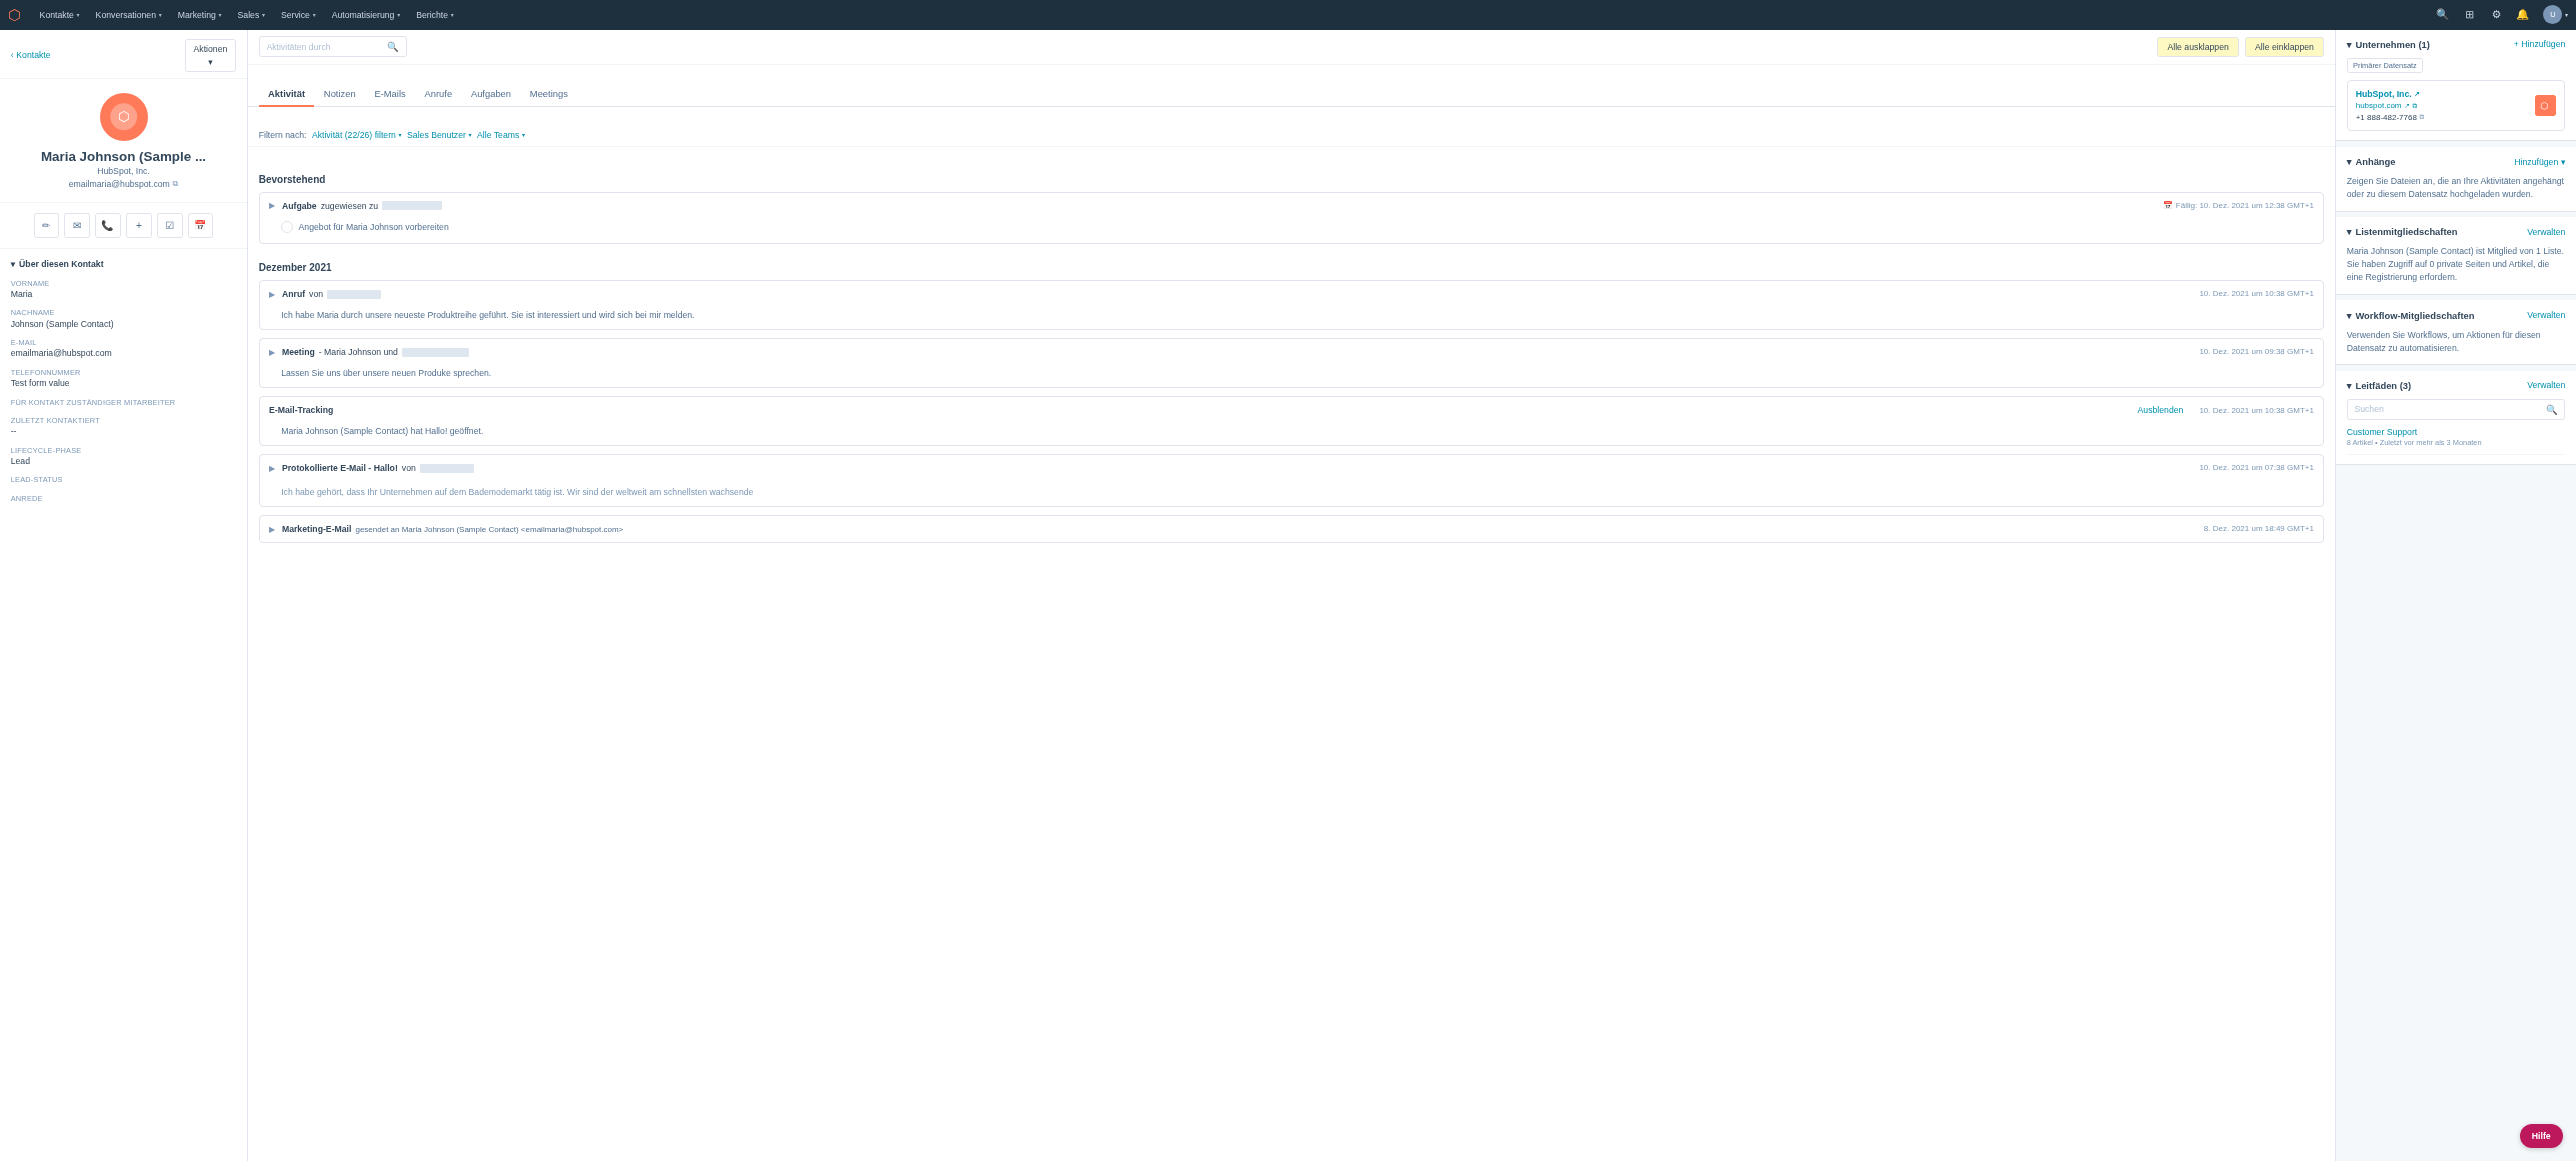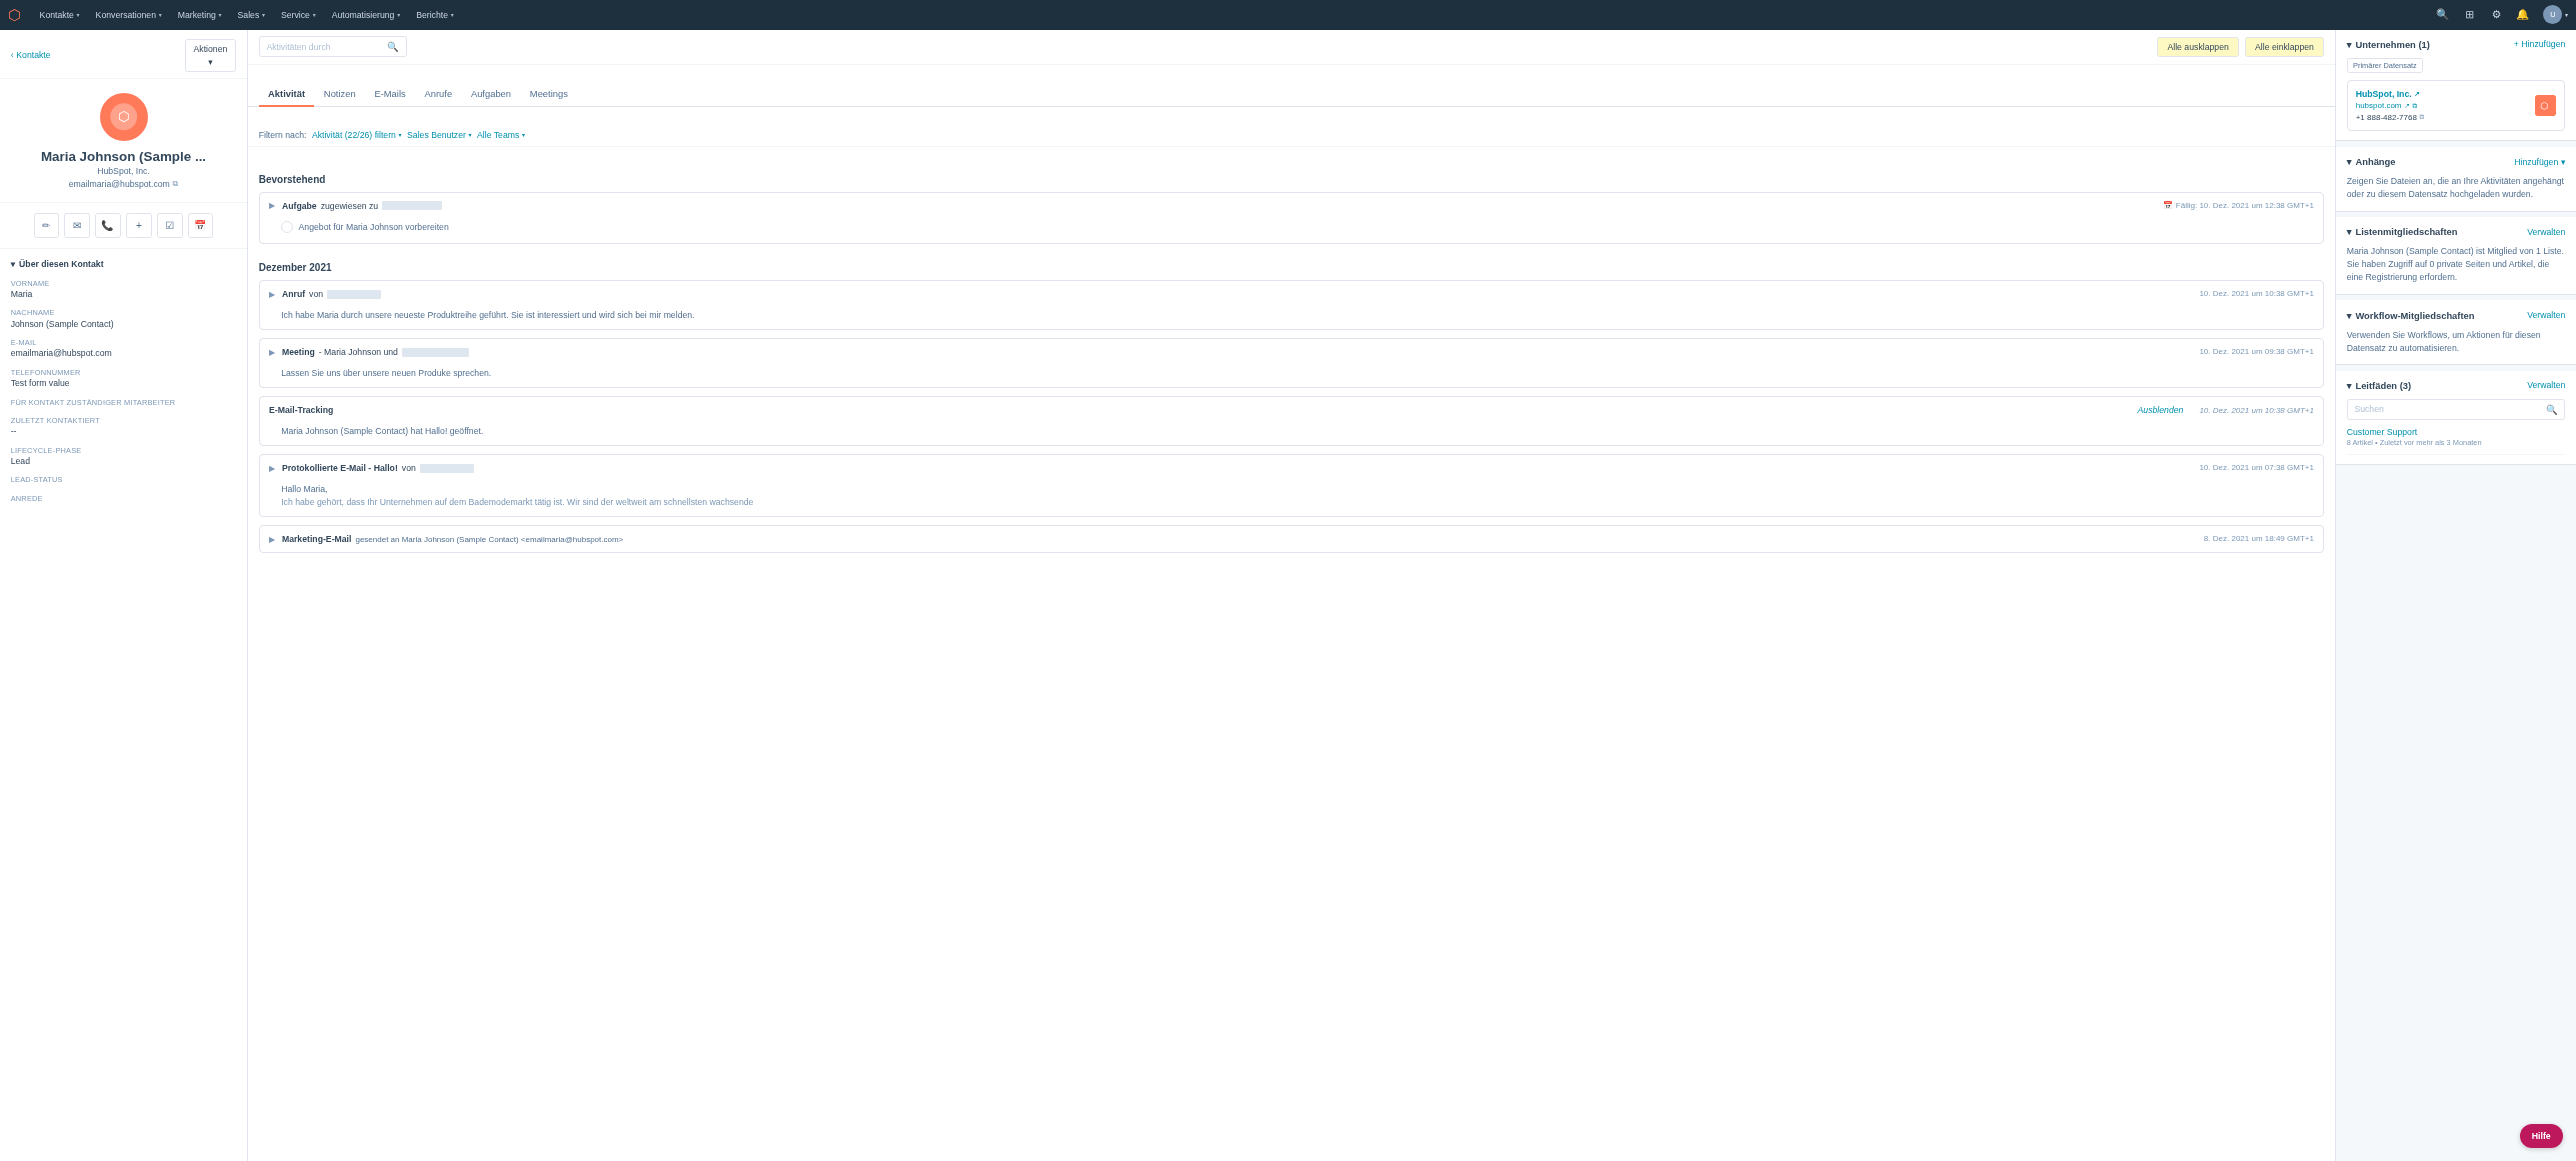--- a/index.html
+++ b/index.html
@@ -348,40 +348,39 @@
           <span class="activity-timestamp">10. Dez. 2021 um 09:38 GMT+1</span>
         </div>
         <div class="activity-body">Lassen Sie uns über unsere neuen Produke sprechen.</div>
       </div>
 
       <div class="activity-card">
         <div class="activity-card-header">
           <div class="activity-title">
             <strong>E-Mail-Tracking</strong>
           </div>
-          <div style="display:flex; align-items:center; gap:8px;font-style:italic;">
+          <div style="display:flex; align-items:center; gap:8px;">
             <span class="hide-link">Ausblenden</span>
             <span class="activity-timestamp">10. Dez. 2021 um 10:38 GMT+1</span>
           </div>
         </div>
         <div class="activity-body">Maria Johnson (Sample Contact) hat Hallo! geöffnet.</div>
       </div>
 
       <div class="activity-card">
         <div class="activity-card-header">
           <div class="activity-title">
             <span class="activity-expand">▶</span>
             <strong>Protokollierte E-Mail - Hallo!</strong>
             <span style="font-weight:normal;">von</span>
             <span class="blurred-text" style="width:54px;"></span>
           </div>
           <span class="activity-timestamp">10. Dez. 2021 um 07:38 GMT+1</span>
         </div>
         <div class="activity-body">
-          <div>Hallo Maria,</div>
           <div style="margin-top:2.7px; color:#7c98b6;">Ich habe gehört, dass Ihr Unternehmen auf dem Bademodemarkt tätig ist. Wir sind der weltweit am schnellsten wachsende</div>
         </div>
       </div>
 
       <div class="activity-card">
         <div class="activity-card-header">
           <div class="activity-title">
             <span class="activity-expand">▶</span>
             <strong>Marketing-E-Mail</strong>
             <span style="font-weight:normal; font-size:8px; color:#516f90;">gesendet an Maria Johnson (Sample Contact) &lt;emailmaria@hubspot.com&gt;</span>

